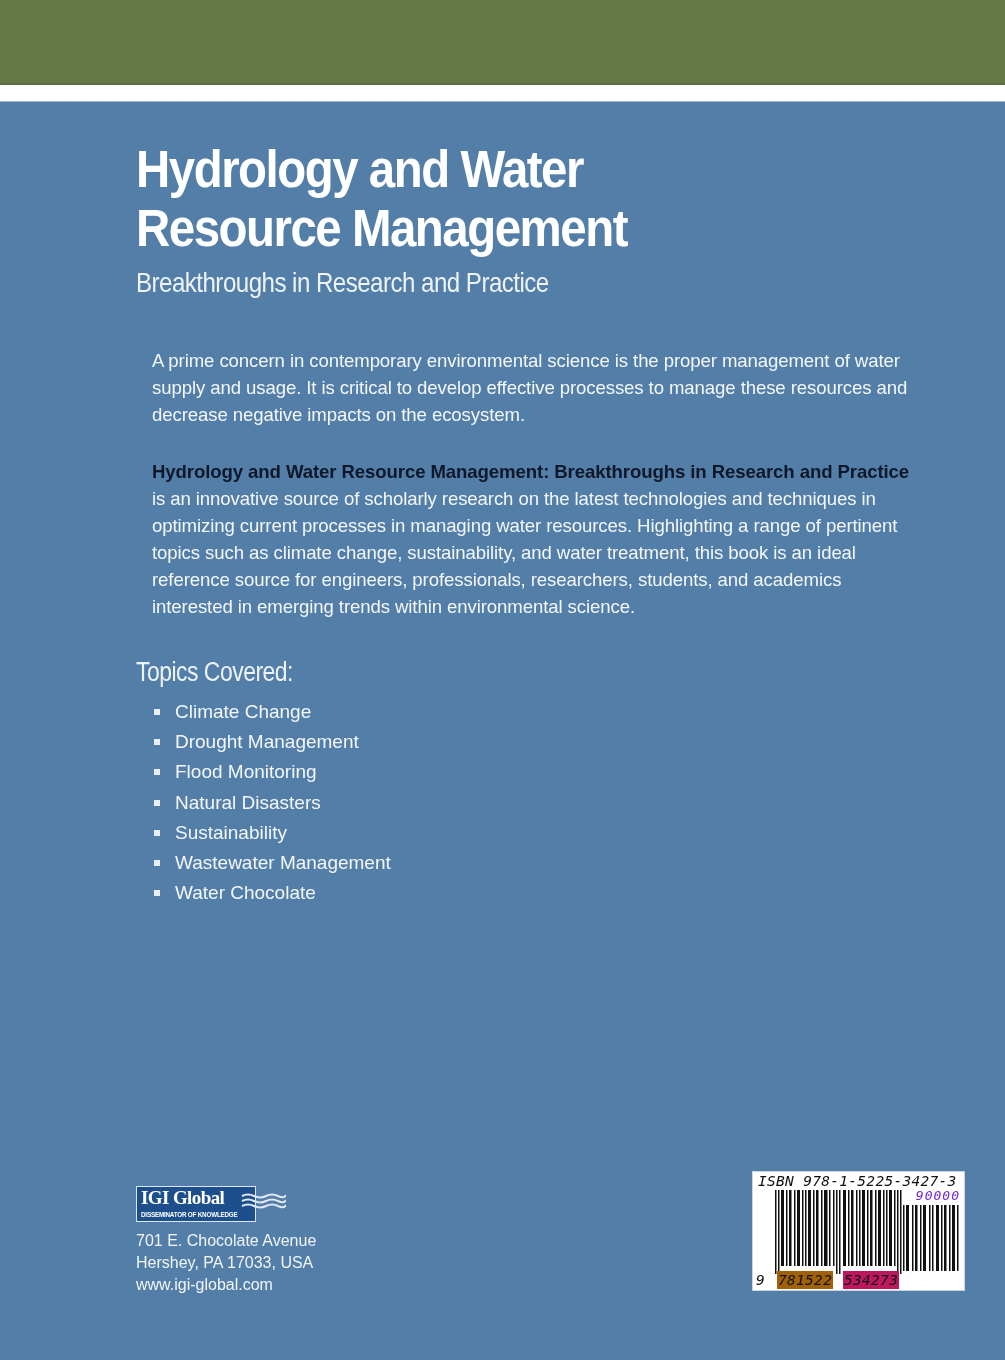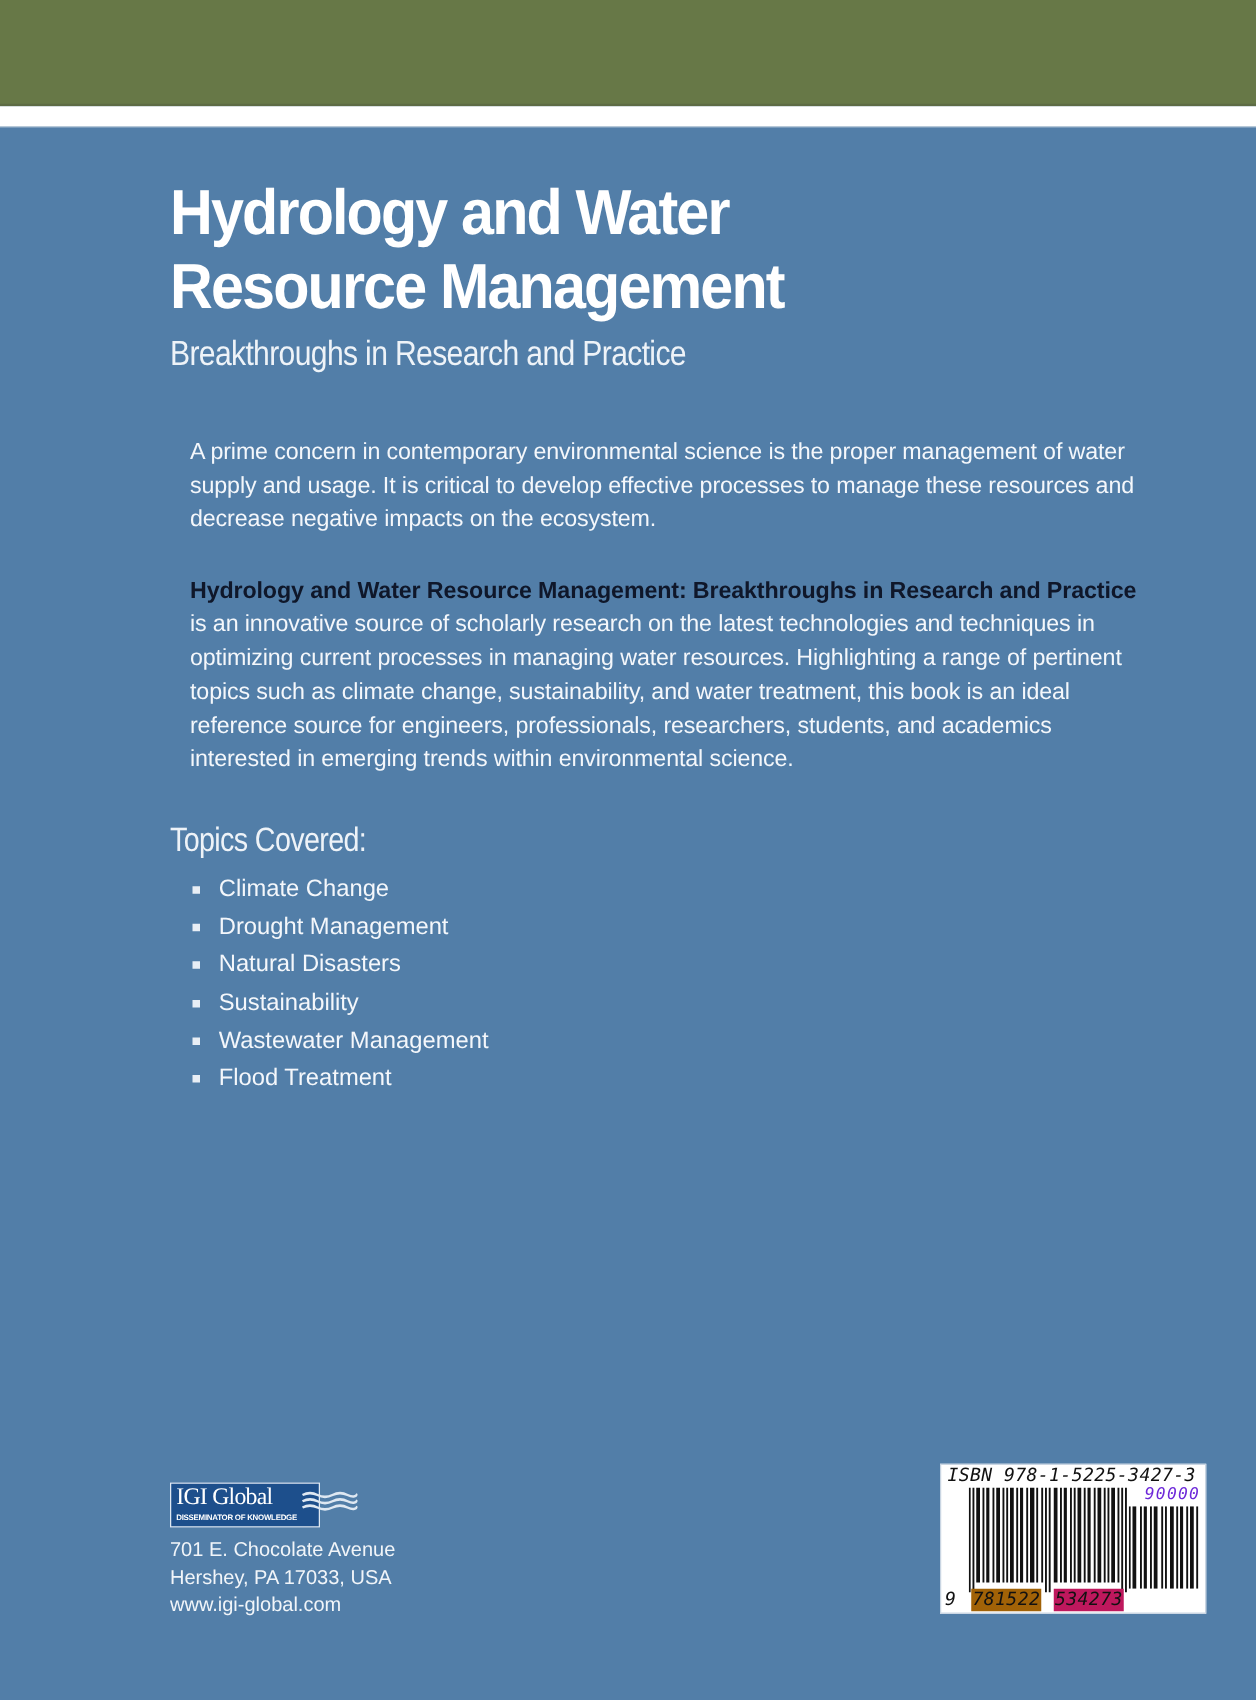--- a/index.html
+++ b/index.html
@@ -134,21 +134,21 @@
       height: 36px;
       background: #1d4f8c;
       border: 1px solid #dfe8f2;
       box-sizing: border-box;
     }
     .logo-name {
       position: absolute;
       left: 4px;
       top: 1px;
       font-family: "Liberation Serif", serif;
-      font-weight: normal;
+      font-weight: bold;
       font-size: 19px;
       line-height: 20px;
       color: #ffffff;
       letter-spacing: -0.6px;
       white-space: nowrap;
     }
     .logo-tagline {
       position: absolute;
       left: 4px;
       top: 24px;
@@ -237,24 +237,25 @@
 
 <p class="para para1">A prime concern in contemporary environmental science is the proper management of water supply and usage. It is critical to develop effective processes to manage these resources and decrease negative impacts on the ecosystem.</p>
 
 <p class="para para2"><b>Hydrology and Water Resource Management: Breakthroughs in Research and Practice</b><span> is an innovative source of scholarly research on the latest technologies and techniques in optimizing current processes in managing water resources. Highlighting a range of pertinent topics such as climate change, sustainability, and water treatment, this book is an ideal reference source for engineers, professionals, researchers, students, and academics interested in emerging trends within environmental science.</span></p>
 
 <h3 class="topics-heading">Topics Covered:</h3>
 
 <ul class="topics-list">
   <li><span class="bullet"></span><span>Climate Change</span></li>
   <li><span class="bullet"></span><span>Drought Management</span></li>
+  <li><span class="bullet"></span><span>Flood Monitoring</span></li>
   <li><span class="bullet"></span><span>Natural Disasters</span></li>
   <li><span class="bullet"></span><span>Sustainability</span></li>
   <li><span class="bullet"></span><span>Wastewater Management</span></li>
-  <li><span class="bullet"></span><span>Flood Treatment</span></li>
+  <li><span class="bullet"></span><span>Water Chocolate</span></li>
 </ul>
 
 <div class="publisher">
   <div class="logo">
     <div class="logo-box">
       <span class="logo-name">IGI Global</span>
       <span class="logo-tagline">DISSEMINATOR OF KNOWLEDGE</span>
     </div>
     <svg class="logo-waves" width="46" height="22" viewBox="0 0 46 22">
       <path d="M2 4 Q8 1 14 4 T26 4 T38 4 T46 3" stroke="#dfe8f2" stroke-width="2" fill="none"></path>

